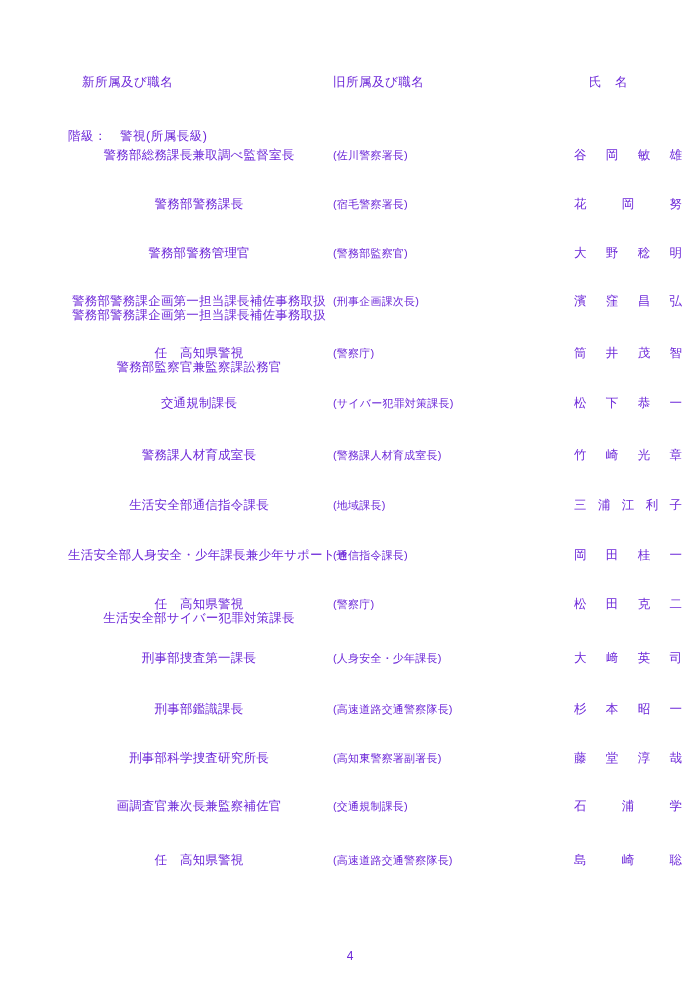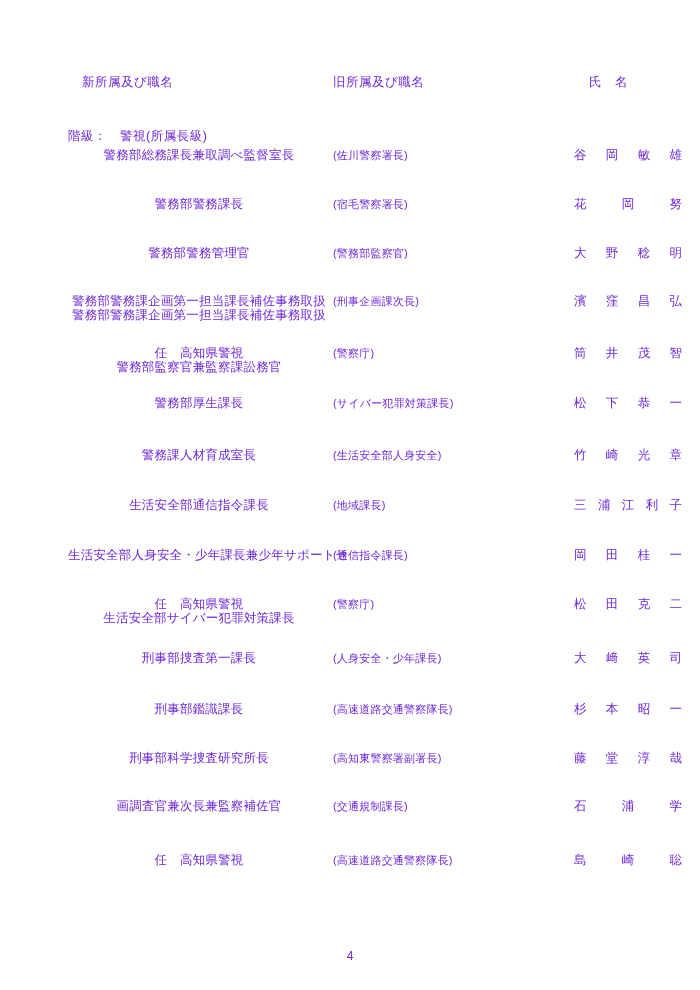--- a/index.html
+++ b/index.html
@@ -141,36 +141,36 @@
     <div class="person-name">
         <span class="ch">筒</span>
         <span class="ch">井</span>
         <span class="ch">茂</span>
         <span class="ch">智</span>
       </div>
   </div>
 
   <div class="row" style="top:397px">
     <div class="new-pos">
-      <div class="ln">警務部厚生課長</div>
+      <div class="ln">交通規制課長</div>
     </div>
     <div class="old-pos">(サイバー犯罪対策課長)</div>
     <div class="person-name">
         <span class="ch">松</span>
         <span class="ch">下</span>
         <span class="ch">恭</span>
         <span class="ch">一</span>
       </div>
   </div>
 
   <div class="row" style="top:449px">
     <div class="new-pos">
       <div class="ln">警務課人材育成室長</div>
     </div>
-    <div class="old-pos">(生活安全部人身安全)</div>
+    <div class="old-pos">(警務課人材育成室長)</div>
     <div class="person-name">
         <span class="ch">竹</span>
         <span class="ch">崎</span>
         <span class="ch">光</span>
         <span class="ch">章</span>
       </div>
   </div>
 
   <div class="row" style="top:499px">
     <div class="new-pos">

